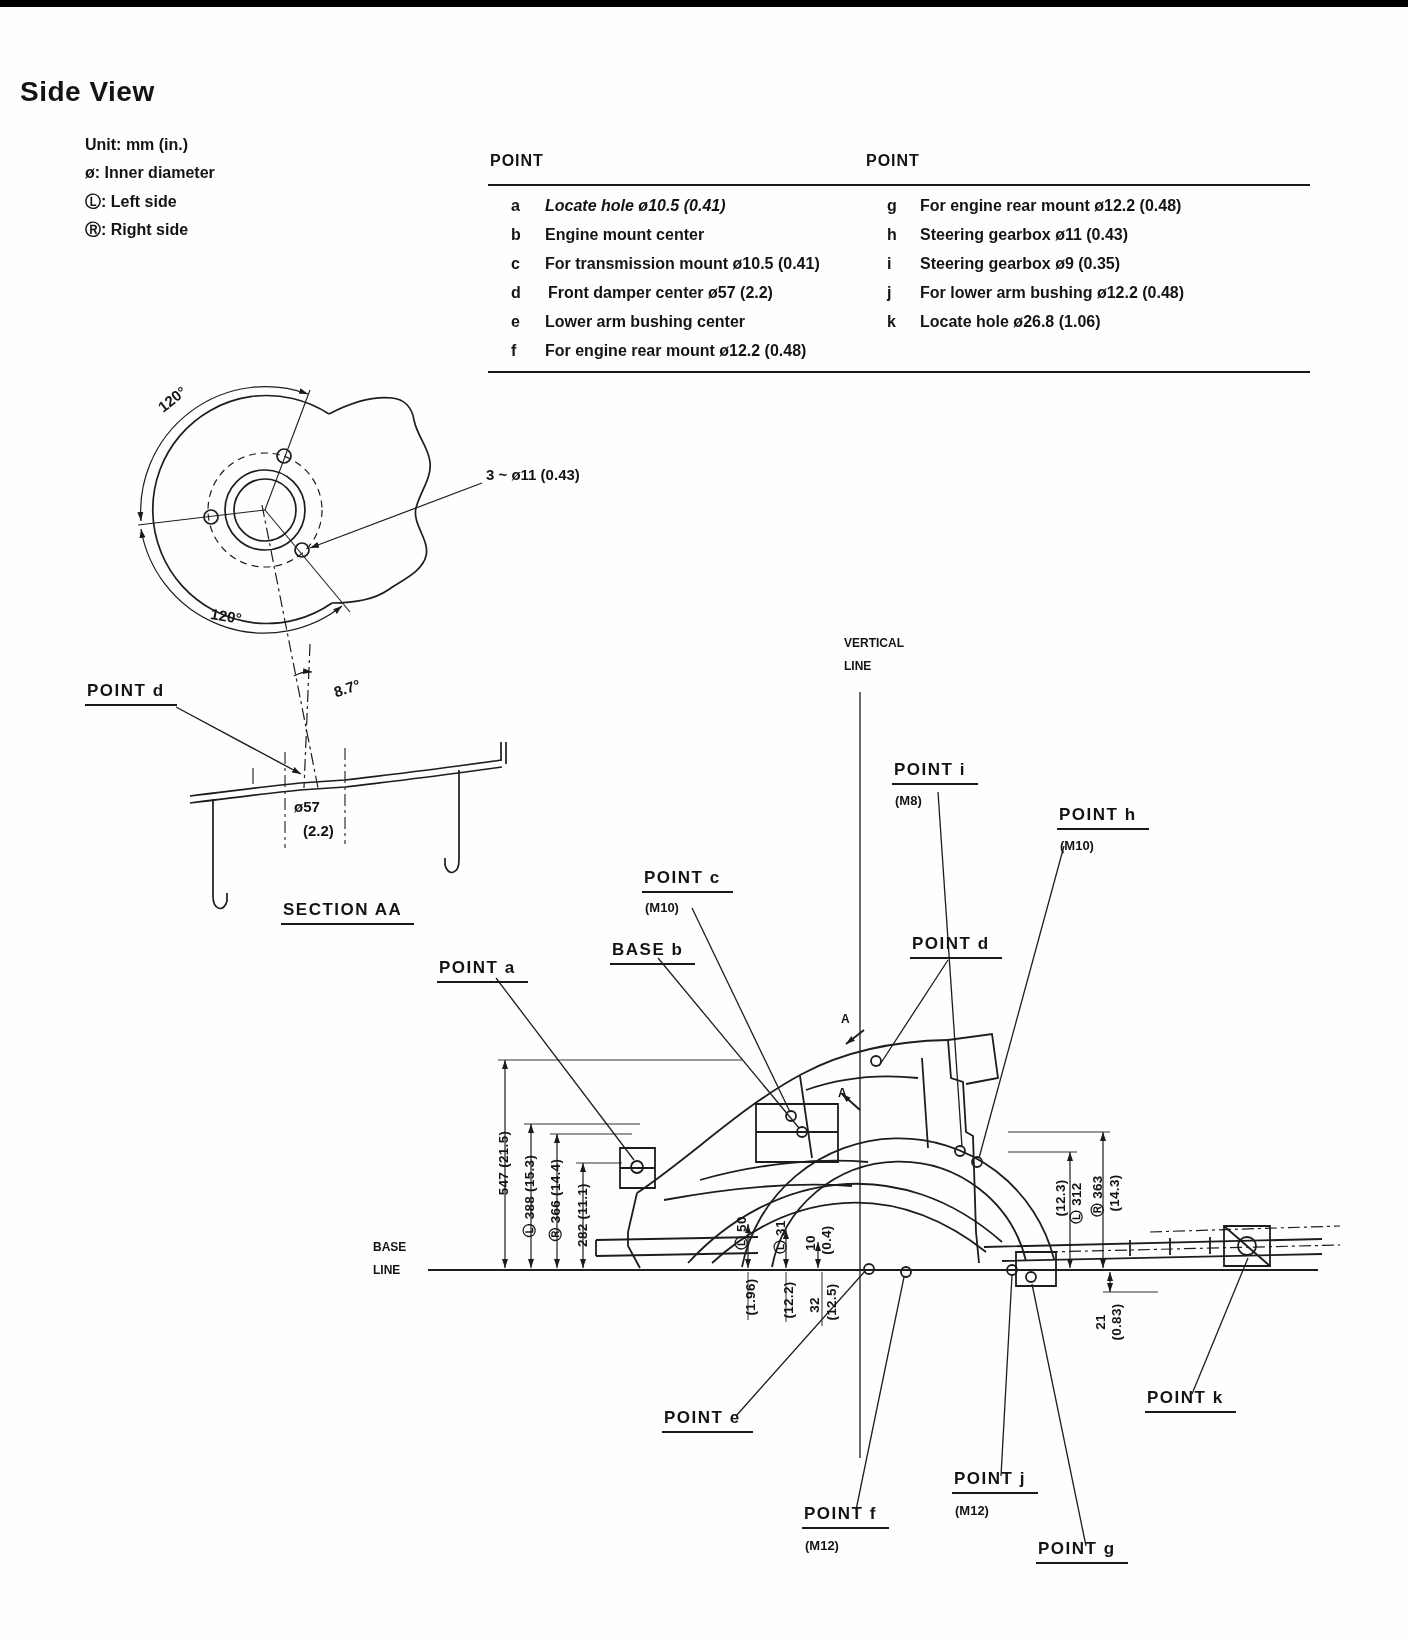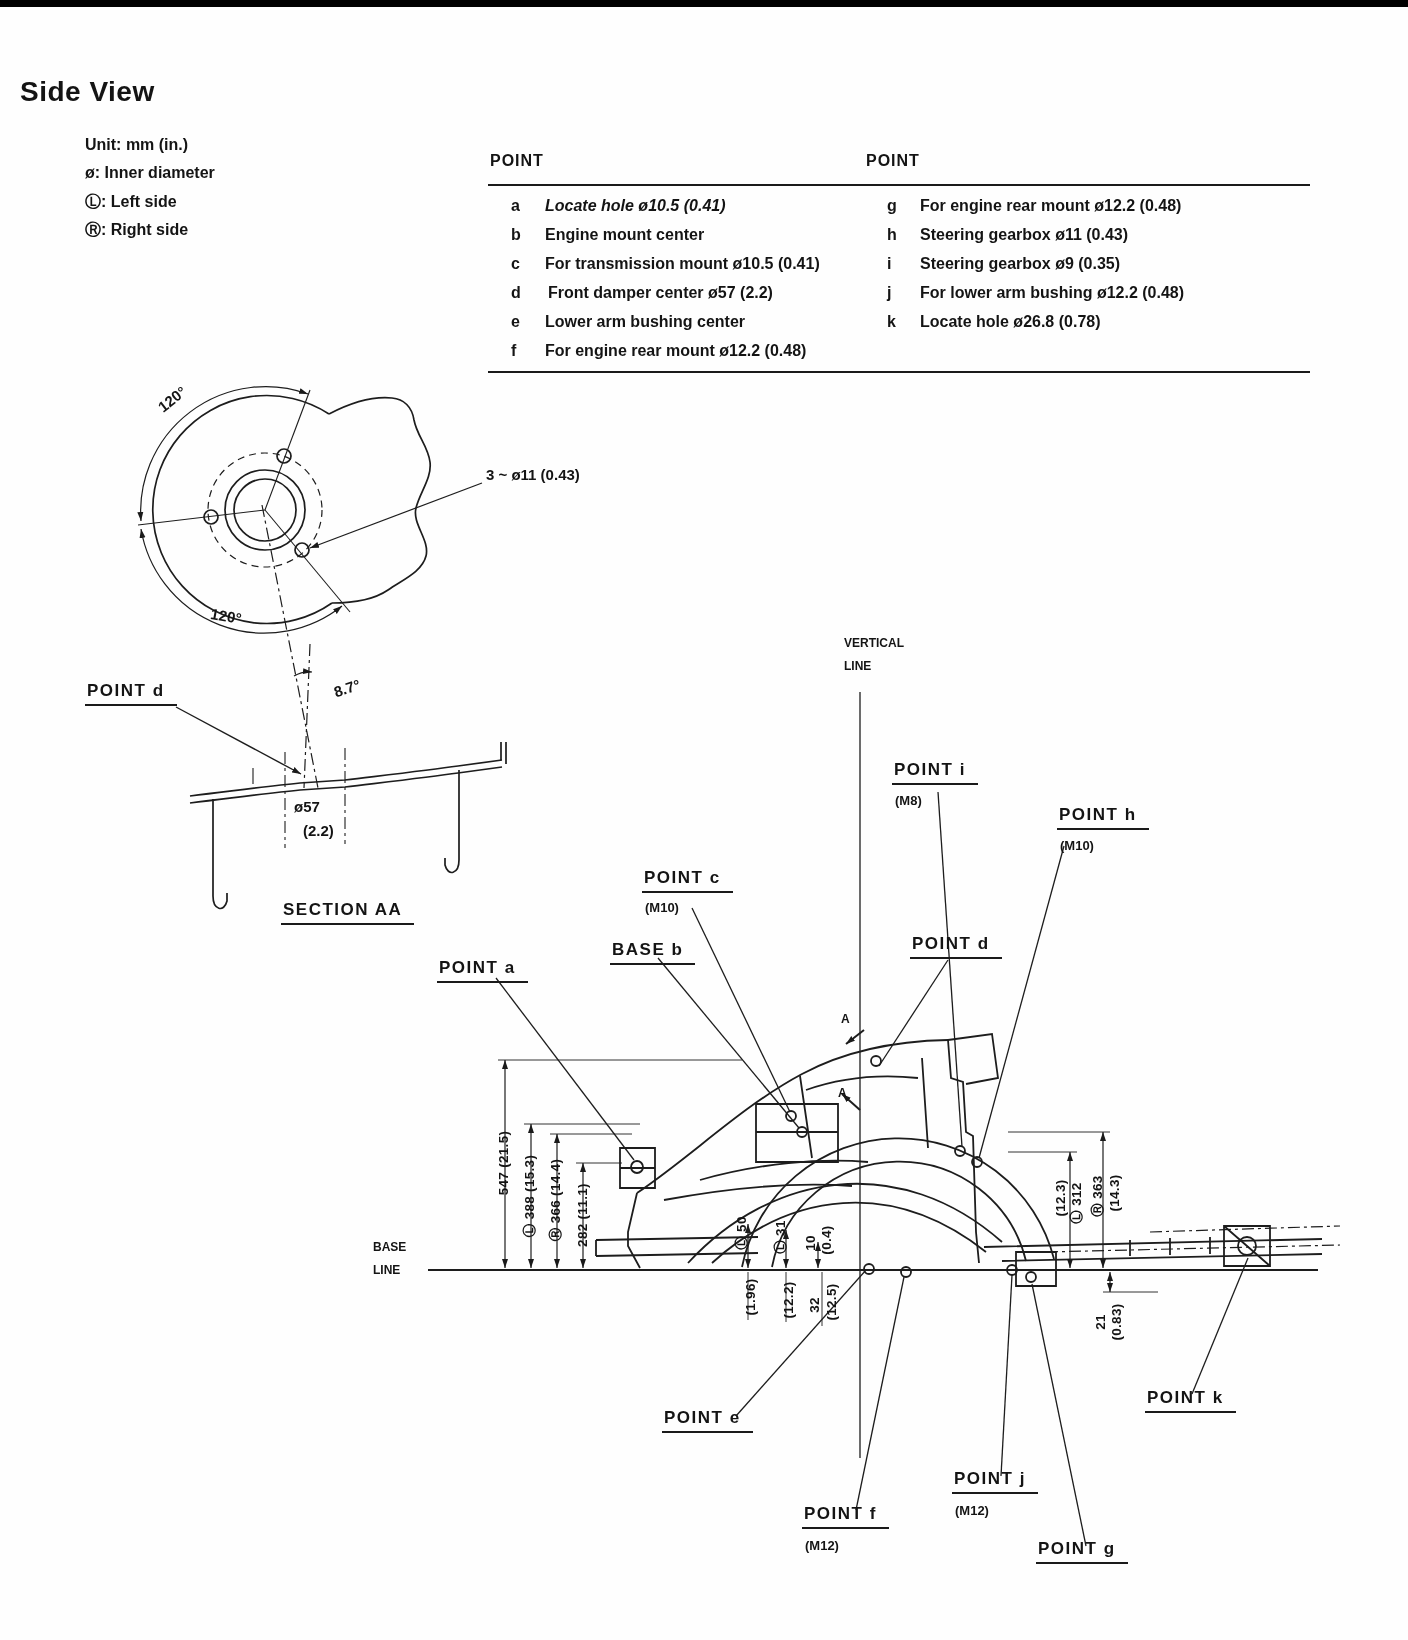--- a/index.html
+++ b/index.html
@@ -169,21 +169,21 @@
 
   <div class="abs tkey" style="left:887px;top:197px;">g</div>
   <div class="abs tdesc" style="left:920px;top:197px;">For engine rear mount ø12.2 (0.48)</div>
   <div class="abs tkey" style="left:887px;top:226px;">h</div>
   <div class="abs tdesc" style="left:920px;top:226px;">Steering gearbox ø11 (0.43)</div>
   <div class="abs tkey" style="left:887px;top:255px;">i</div>
   <div class="abs tdesc" style="left:920px;top:255px;">Steering gearbox ø9 (0.35)</div>
   <div class="abs tkey" style="left:887px;top:284px;">j</div>
   <div class="abs tdesc" style="left:920px;top:284px;">For lower arm bushing ø12.2 (0.48)</div>
   <div class="abs tkey" style="left:887px;top:313px;">k</div>
-  <div class="abs tdesc" style="left:920px;top:313px;">Locate hole ø26.8 (0.78)</div>
+  <div class="abs tdesc" style="left:920px;top:313px;">Locate hole ø26.8 (1.06)</div>
 
   <div class="abs small" style="left:486px;top:466px;">3 ~ ø11 (0.43)</div>
   <div class="abs small" style="left:172px;top:399px;transform:translate(-50%,-50%) rotate(-38deg);">120°</div>
   <div class="abs small" style="left:226px;top:616px;transform:translate(-50%,-50%) rotate(10deg);">120°</div>
   <div class="abs pt" style="left:85px;top:681px;">POINT d</div>
   <div class="abs small" style="left:347px;top:688px;transform:translate(-50%,-50%) rotate(-18deg);">8.7°</div>
   <div class="abs small" style="left:294px;top:798px;">ø57</div>
   <div class="abs small" style="left:303px;top:822px;">(2.2)</div>
   <div class="abs pt" style="left:281px;top:900px;">SECTION AA</div>
 

